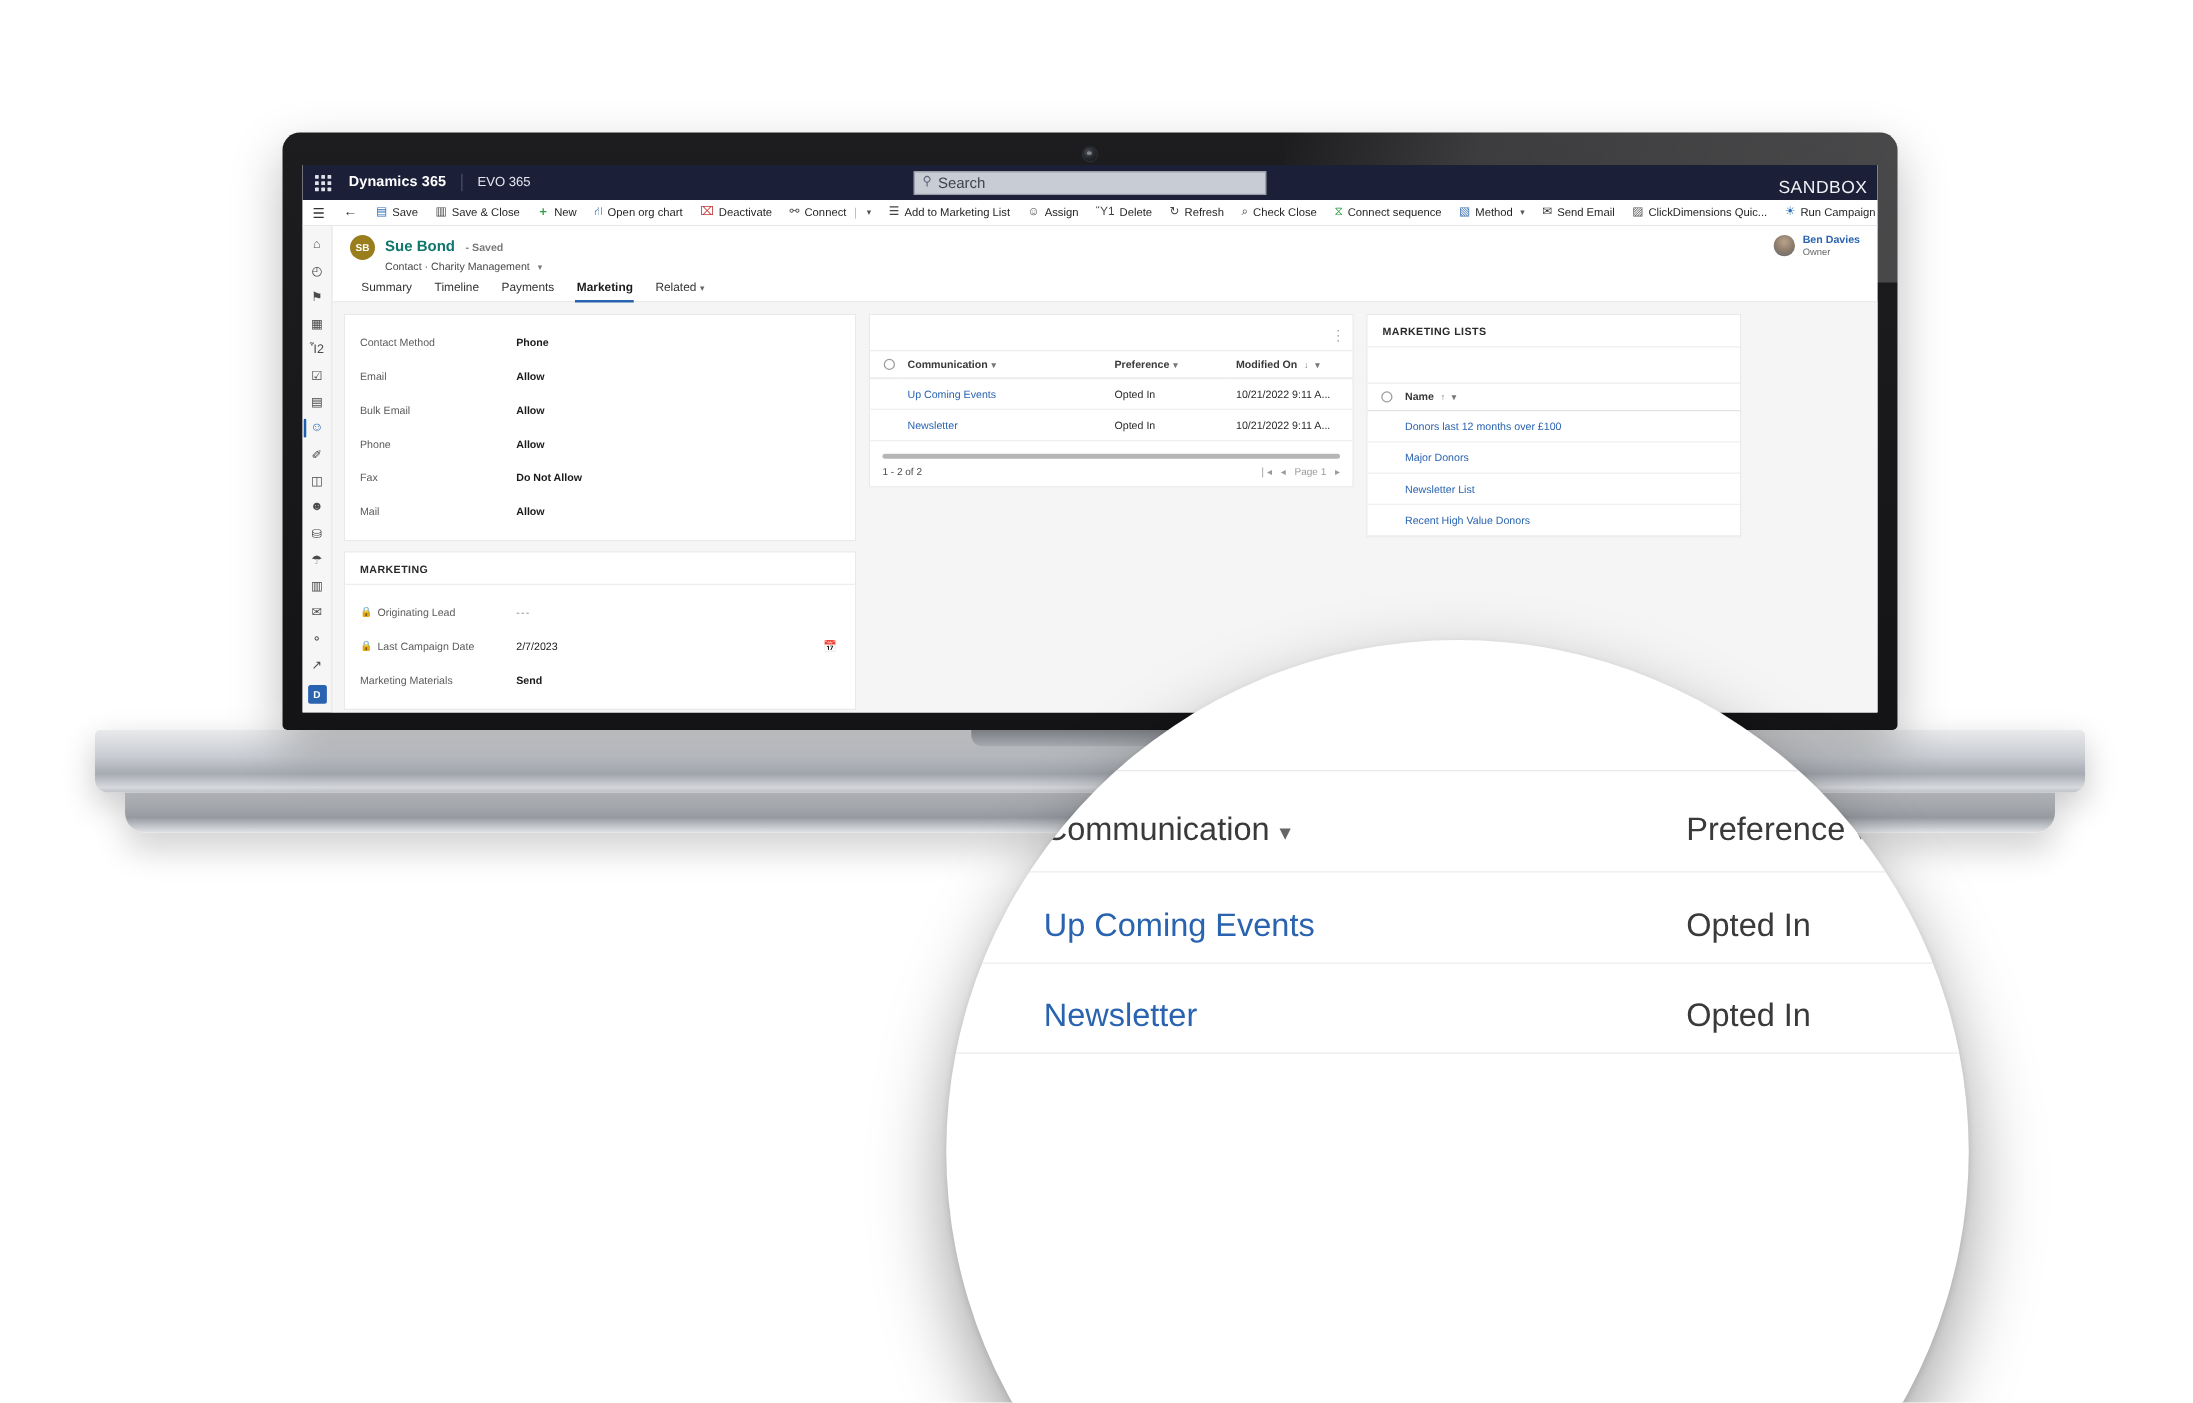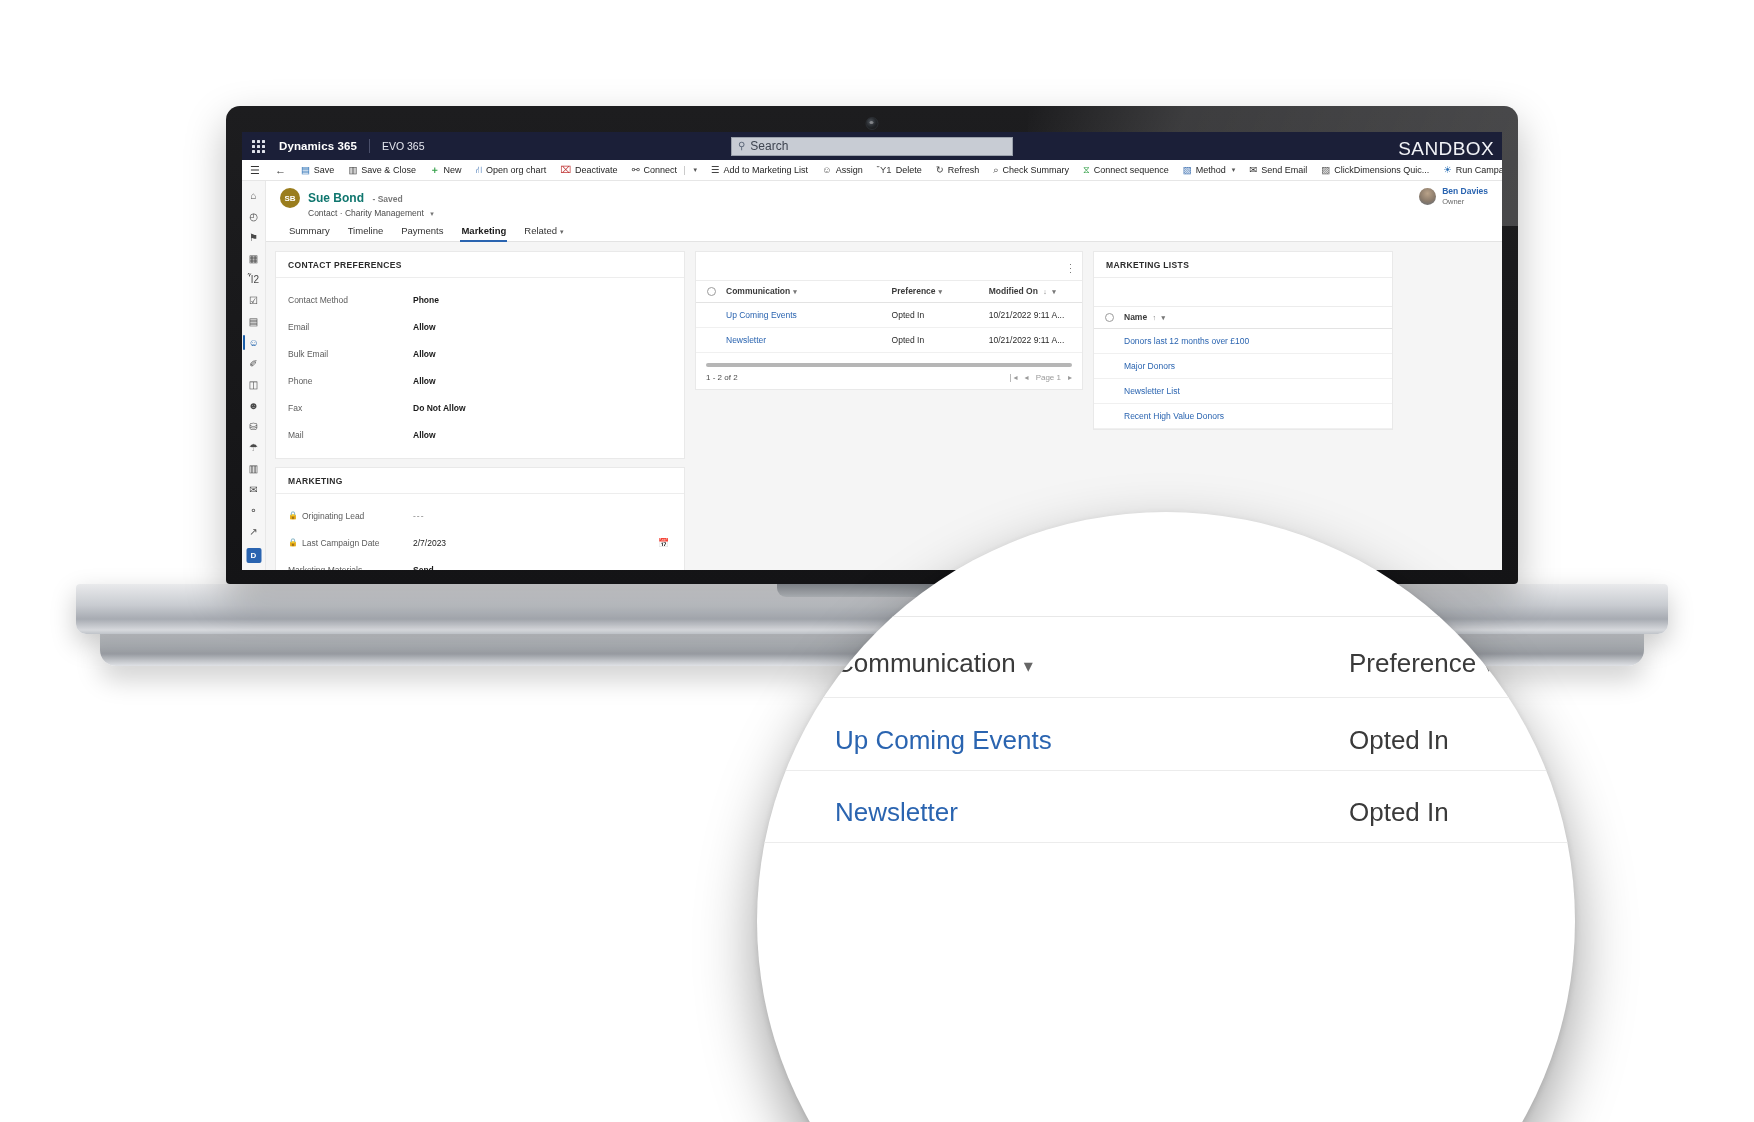--- a/index.html
+++ b/index.html
@@ -72,21 +72,21 @@
   .appname { font-size: 10.5px; font-weight: 400; color:#e6e8f0; }
   .search-wrap { position:absolute; left: 50%; transform: translateX(-50%); }
   .search-box {
     width: 282px; height: 19px; background:#c8ccd4; border:1px solid #9aa0ab;
     display:flex; align-items:center; gap:5px; padding: 0 6px;
   }
   .search-box .mag { color:#5a6577; font-size: 10px; line-height: 1; }
   .search-box .ph { font-size: 12px; color:#3e4450; }
   .sandbox {
     position:absolute; right: 8px; top: 0; height: 33px; display:flex; align-items:center;
-    font-size: 19px; font-weight: 300; letter-spacing: .4px; color:#f1f2f6;
+    font-size: 14px; font-weight: 300; letter-spacing: .4px; color:#f1f2f6;
   }
 
   .cmdbar {
     height: 21px; background:#fff; border-bottom: 1px solid #e6e6e6;
     display:flex; align-items:center; gap: 0; padding-left: 4px; overflow:hidden; white-space: nowrap;
   }
   .cmd {
     display:inline-flex; align-items:center; gap: 4px; padding: 0 7px; height: 21px;
     font-size: 9px; color:#242424; flex: 0 0 auto;
   }
@@ -297,21 +297,21 @@
             <div class="cmd">
               <span class="gl ic-delete">Ὕ1</span>
               <span>Delete</span>
             </div>
             <div class="cmd">
               <span class="gl ic-refresh">↻</span>
               <span>Refresh</span>
             </div>
             <div class="cmd">
               <span class="gl ic-check">⌕</span>
-              <span>Check Summary</span>
+              <span>Check Close</span>
             </div>
             <div class="cmd">
               <span class="gl ic-seq">⧖</span>
               <span>Connect sequence</span>
             </div>
             <div class="cmd">
               <span class="gl ic-process">▧</span>
               <span>Method</span>
               <span class="chev">▾</span>
             </div>
@@ -388,21 +388,20 @@
               <div class="tab"><span>Payments</span></div>
               <div class="tab active"><span>Marketing</span></div>
               <div class="tab"><span>Related</span><span class="chev">▾</span></div>
             </div>
 
           <div class="panels">
 
             <div class="col col-1">
 
               <div class="card">
-                <div class="card-title">CONTACT PREFERENCES</div>
                 <div class="field-list" id="cp-fields">
                     <div class="field">
                       <div class="field-label">
                         <span>Contact Method</span>
                       </div>
                       <div class="field-value">Phone</div>
                     </div>
                     <div class="field">
                       <div class="field-label">
                         <span>Email</span>

